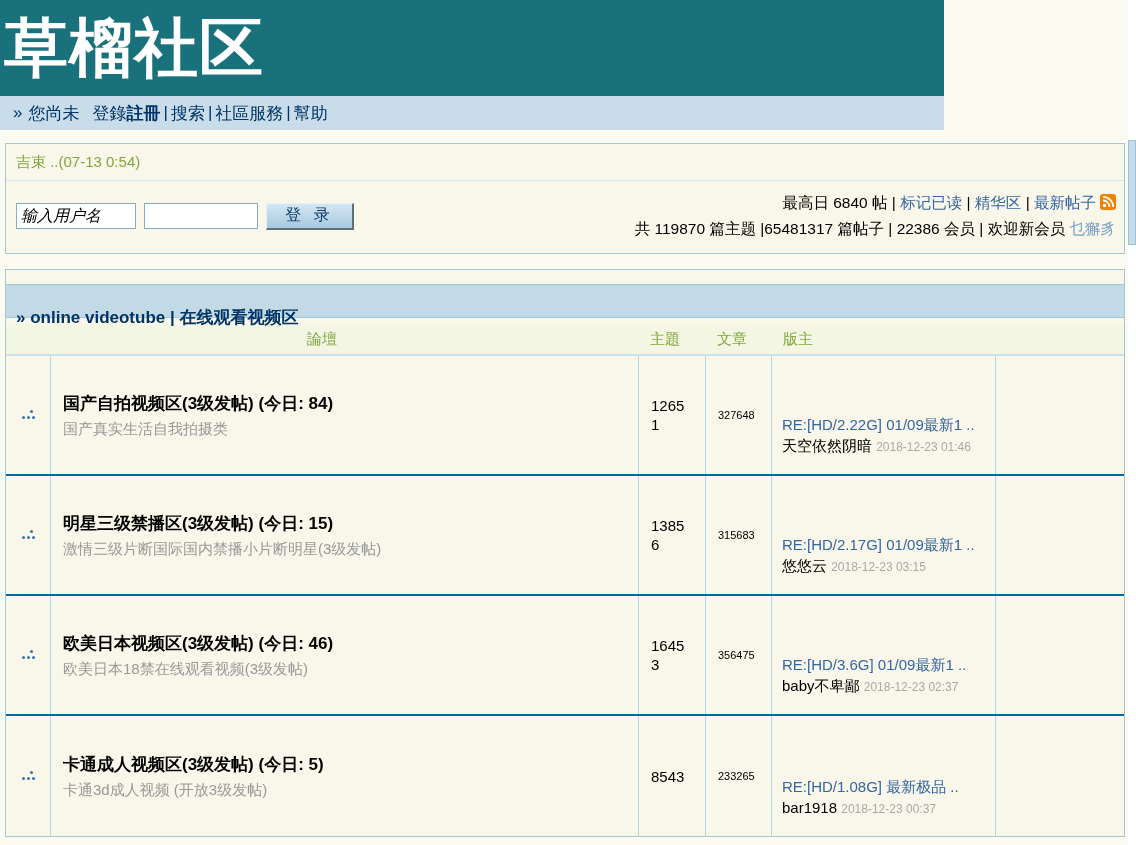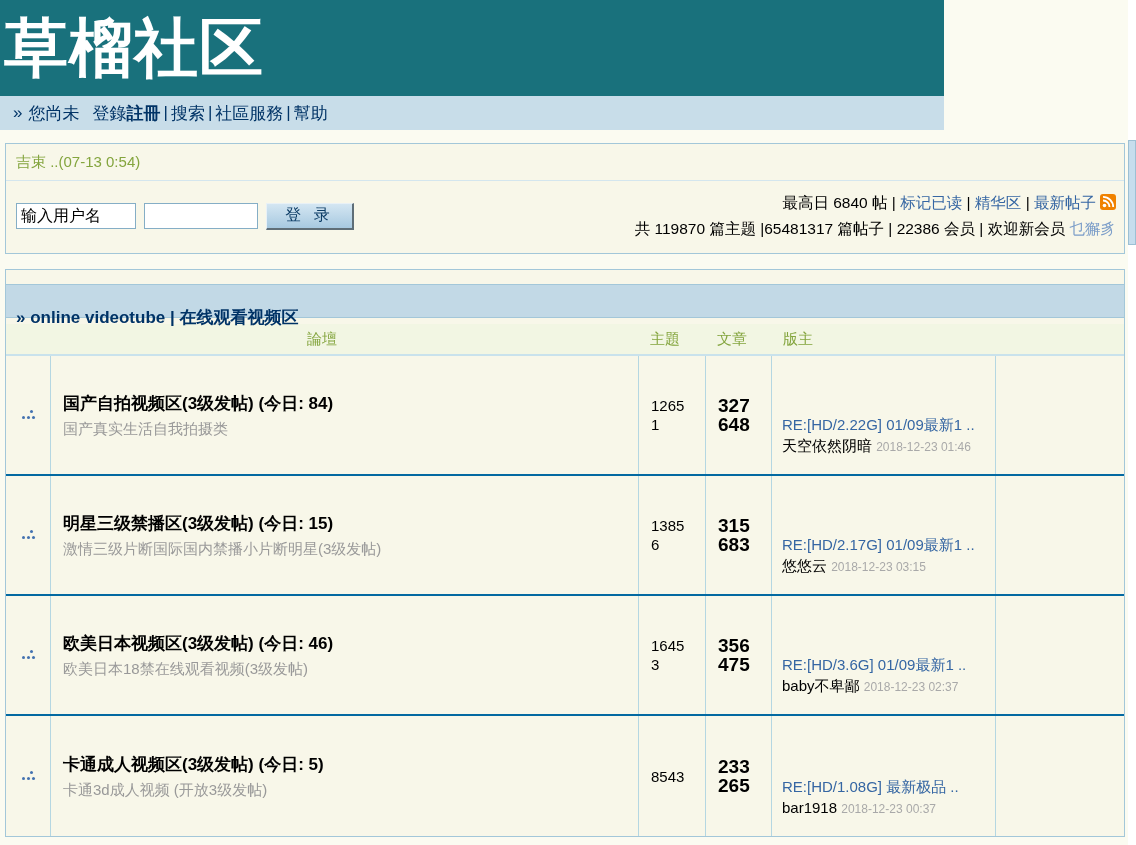--- a/index.html
+++ b/index.html
@@ -43,20 +43,21 @@
   }
   .login-row {
     display:flex; justify-content:space-between; align-items:center;
     padding:10px 8px 12px 10px;
   }
   .login-form { display:flex; align-items:center; gap:8px; }
   .login-form input {
     height:26px; border:1px solid #85aec6; background:#fff;
     font-size:16px; padding:1px 4px; color:#000;
     font-family:"Liberation Sans","DejaVu Sans",sans-serif;
+    font-style:italic;
   }
   .inp-user { width:120px; }
   .inp-pass { width:114px; }
   .login-btn {
     width:88px; height:27px; font-size:16px; color:#0d3d66; letter-spacing:4px;
     background:linear-gradient(180deg,#d4e6f2 0%,#a7c9e0 100%);
     border-top:1px solid #e9f1f6; border-left:1px solid #e9f1f6;
     border-right:2px solid #5f6e77; border-bottom:2px solid #5f6e77;
     cursor:pointer; font-family:"Liberation Sans","DejaVu Sans",sans-serif;
   }
@@ -87,21 +88,21 @@
     display:flex; min-height:120px; border-bottom:2px solid #0369a1;
     background:#f8f7e9;
   }
   .frow:last-child { border-bottom:none; }
   .c { border-left:1px solid #b5d7e2; }
   .c1 { width:44px; border-left:none; display:flex; align-items:center; justify-content:center; }
   .c2 { width:588px; display:flex; flex-direction:column; justify-content:center; padding-left:12px; }
   .c3 { width:67px; padding:0 13px 0 12px; display:flex; flex-direction:column; justify-content:center;
         font-size:15px; line-height:19px; word-break:break-all; color:#000; }
   .c4 { width:66px; padding:0 12px 0 12px; display:flex; flex-direction:column; justify-content:center;
-        font-size:19px; line-height:19px; word-break:break-all; color:#000;font-weight:bold; }
+        font-size:11px; line-height:19px; word-break:break-all; color:#000; }
   .c5 { width:224px; padding:16px 10px; display:flex; flex-direction:column; justify-content:flex-end;
         font-size:15px; line-height:21px; }
   .c6 { flex:1; }
   .f-title { font-size:17px; font-weight:bold; color:#000; margin-bottom:5px; cursor:pointer; }
   .f-desc { font-size:15px; color:#999; }
   .lp-link { color:#3566a3; text-decoration:none; cursor:pointer; }
   .lp-user { color:#000; cursor:pointer; }
   .lp-time { color:#a9a9a9; font-size:12px; }
   .dots {
     position:relative; width:12px; height:10px;

